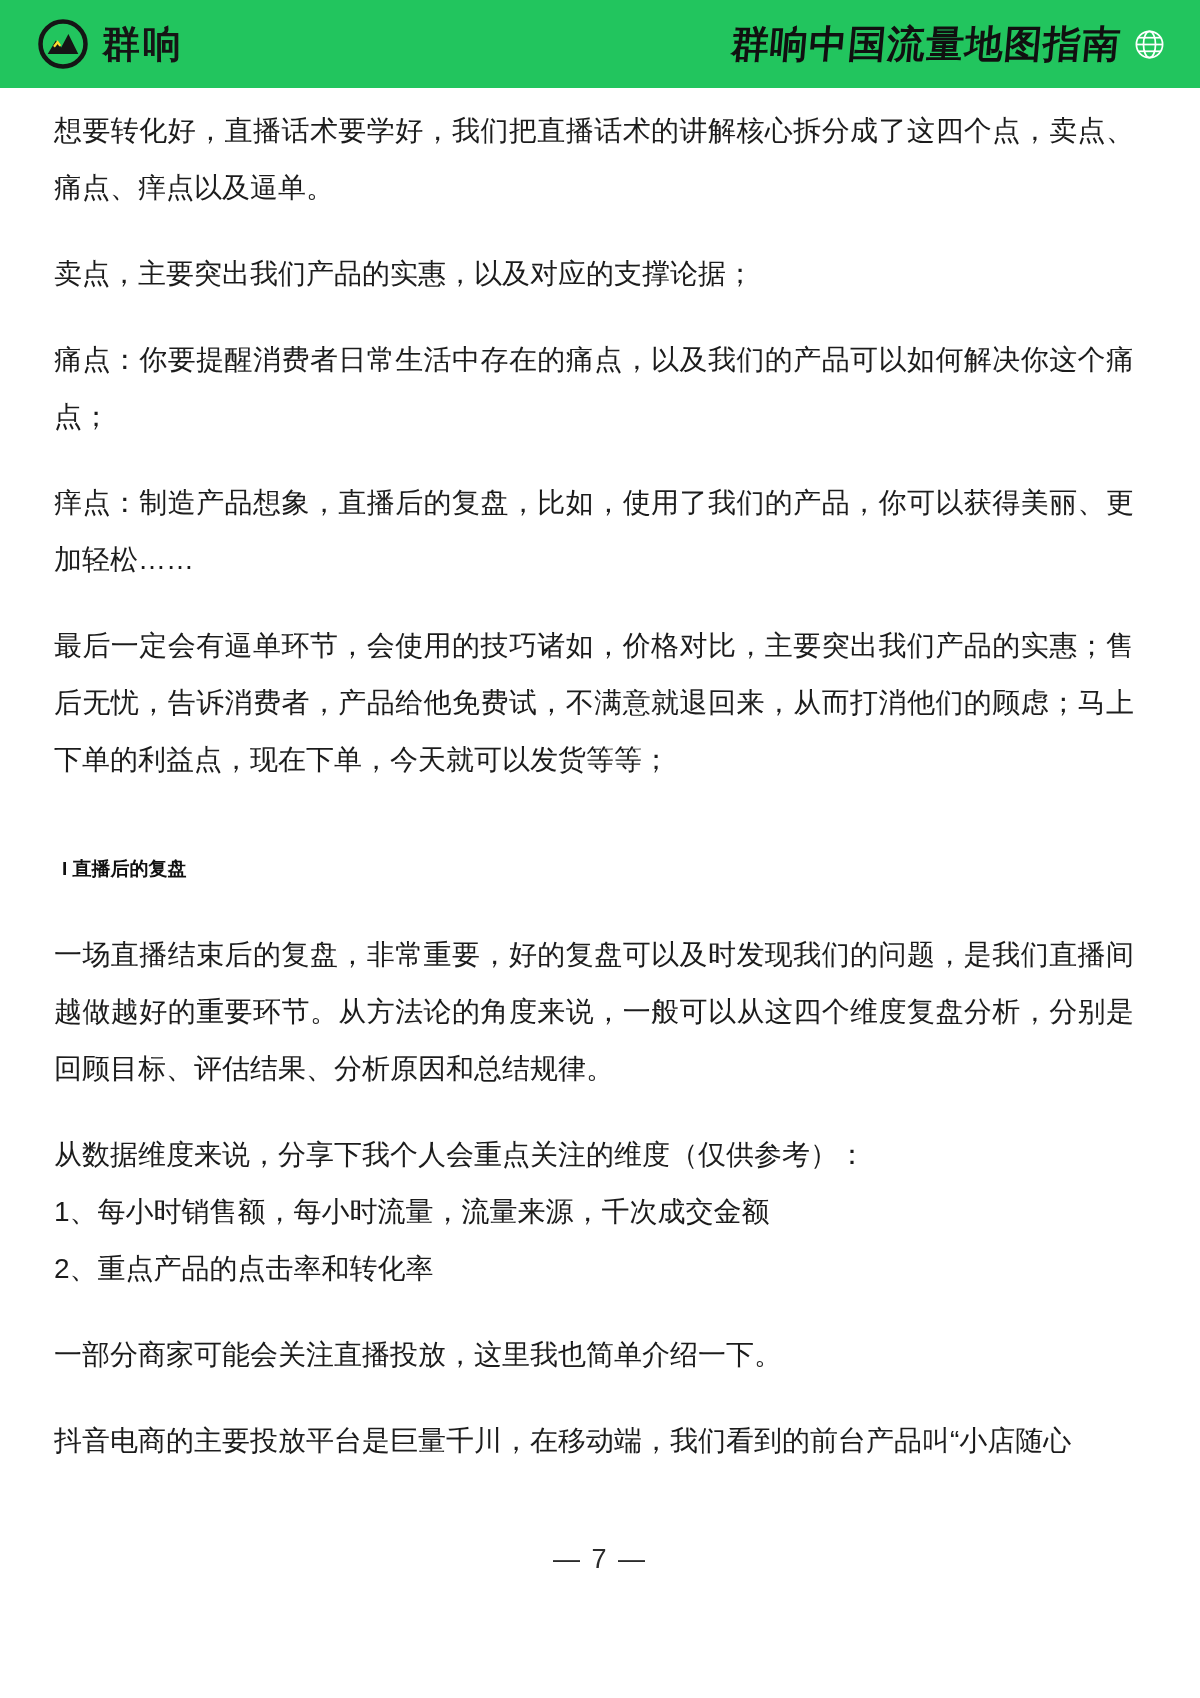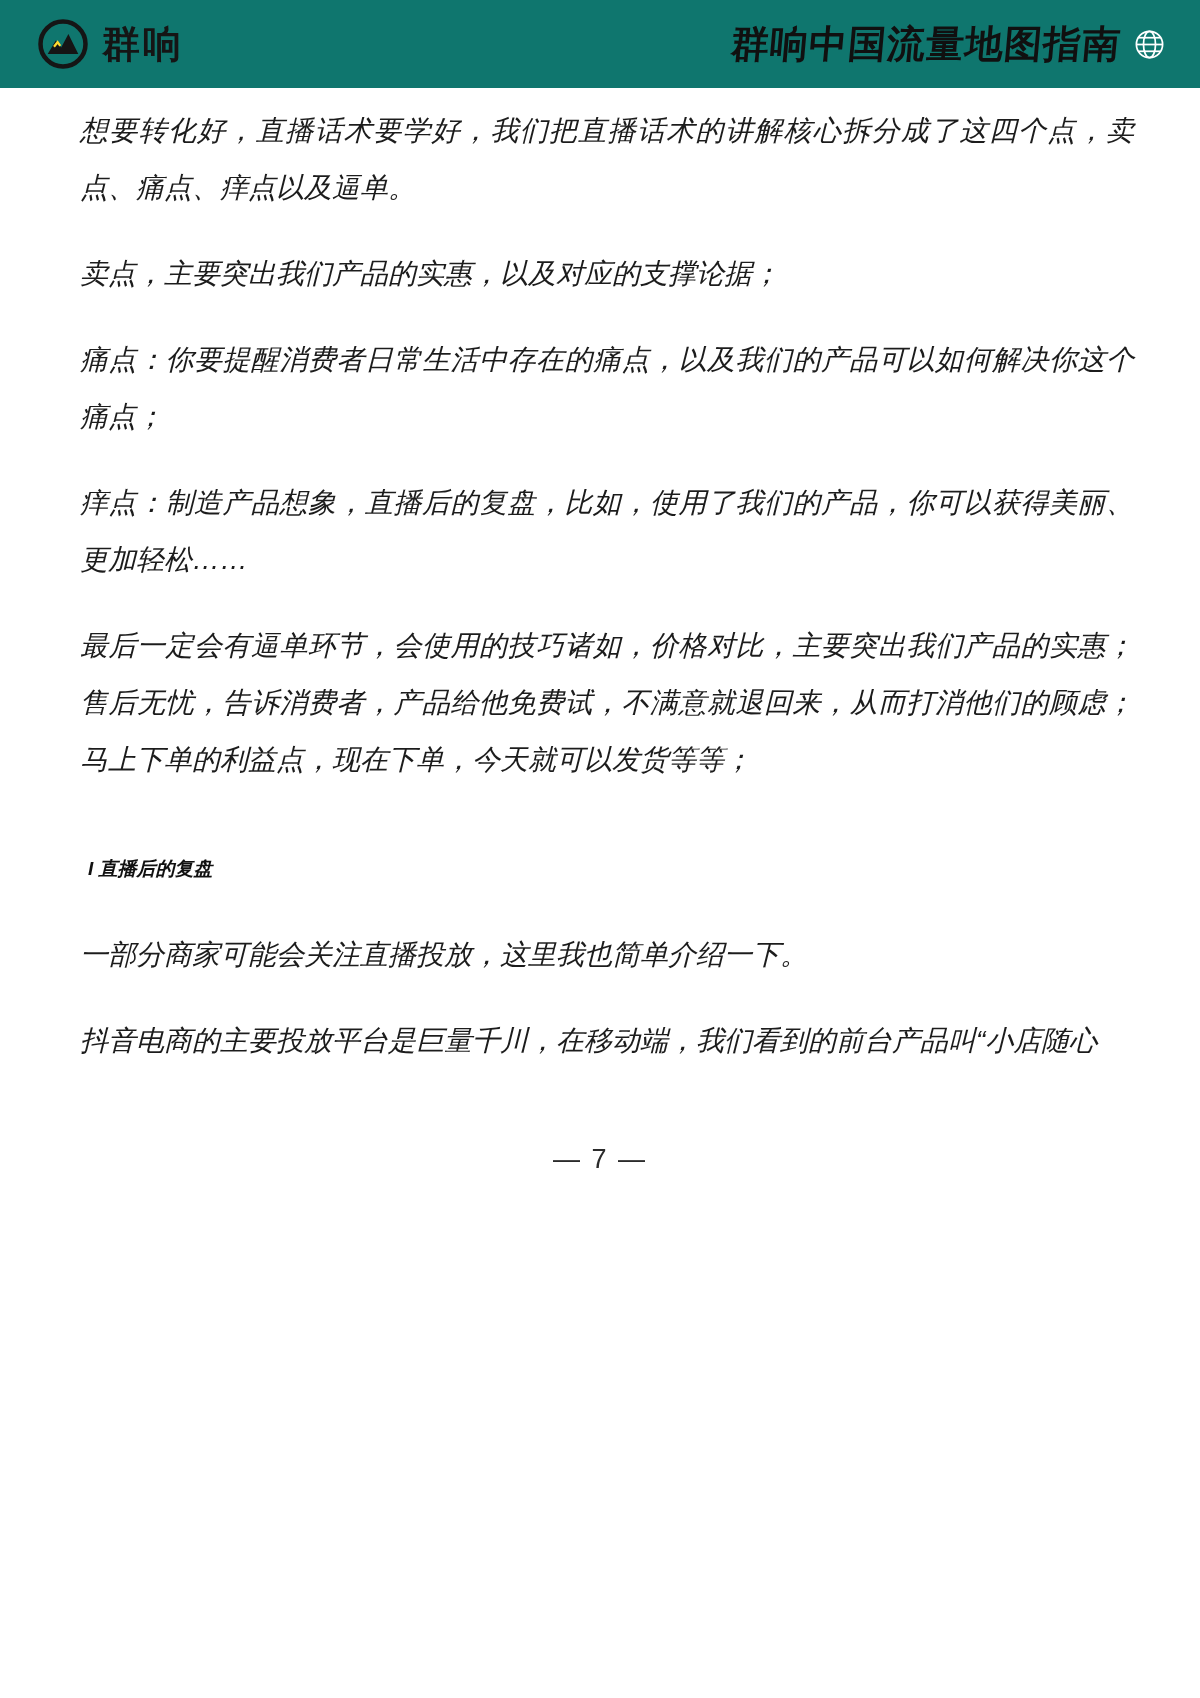--- a/index.html
+++ b/index.html
@@ -11,21 +11,21 @@
     font-family: "Liberation Sans", "DejaVu Sans", sans-serif;
     color: #1c1c1c;
     overflow: hidden;
   }
   .page { width: 1200px; height: 1698px; display: flex; flex-direction: column; }
 
   
   .topbar {
     height: 88px;
     flex: 0 0 88px;
-    background: #0f766e;
+    background: #22c55e;
     display: flex;
     align-items: center;
     justify-content: space-between;
     padding: 0 34px 0 36px;
   }
   .brand { display: flex; align-items: center; gap: 12px; }
   .logo-badge svg { width: 54px; height: 54px; display: block; }
   .brand-name {
     font-size: 38px;
     font-weight: 900;
@@ -38,26 +38,25 @@
     font-weight: 900;
     color: #101010;
     letter-spacing: 1px;
     transform: skewX(-5deg);
     white-space: nowrap;
   }
   .globe svg { width: 33px; height: 33px; display: block; }
 
   
   .content {
-    padding: 14px 66px 0 80px;
+    padding: 14px 66px 0 54px;
     font-size: 28px;
     line-height: 57px;
     color: #1c1c1c;
     text-align: justify;
-    font-style: italic;
   }
   .content p { margin: 0 0 29px 0; }
   .section-heading {
     font-size: 19px;
     font-weight: 700;
     color: #111111;
     line-height: 57px;
     margin: 52px 0 29px 8px;
   }
   .metrics .line { display: block; }
@@ -103,21 +102,27 @@
 
   <main class="content">
     <p>想要转化好，直播话术要学好，我们把直播话术的讲解核心拆分成了这四个点，卖点、痛点、痒点以及逼单。</p>
     <p>卖点，主要突出我们产品的实惠，以及对应的支撑论据；</p>
     <p>痛点：你要提醒消费者日常生活中存在的痛点，以及我们的产品可以如何解决你这个痛点；</p>
     <p>痒点：制造产品想象，直播后的复盘，比如，使用了我们的产品，你可以获得美丽、更加轻松……</p>
     <p>最后一定会有逼单环节，会使用的技巧诸如，价格对比，主要突出我们产品的实惠；售后无忧，告诉消费者，产品给他免费试，不满意就退回来，从而打消他们的顾虑；马上下单的利益点，现在下单，今天就可以发货等等；</p>
 
     <h2 class="section-heading">I 直播后的复盘</h2>
 
+    <p>一场直播结束后的复盘，非常重要，好的复盘可以及时发现我们的问题，是我们直播间越做越好的重要环节。从方法论的角度来说，一般可以从这四个维度复盘分析，分别是回顾目标、评估结果、分析原因和总结规律。</p>
 
+    <p class="metrics">
+      <span class="line">从数据维度来说，分享下我个人会重点关注的维度（仅供参考）：</span>
+      <span class="line">1、每小时销售额，每小时流量，流量来源，千次成交金额</span>
+      <span class="line">2、重点产品的点击率和转化率</span>
+    </p>
 
     <p>一部分商家可能会关注直播投放，这里我也简单介绍一下。</p>
     <p>抖音电商的主要投放平台是巨量千川，在移动端，我们看到的前台产品叫“小店随心</p>
   </main>
 
   <footer class="page-footer">
     <span>— 7 —</span>
   </footer>
 
 </div>

